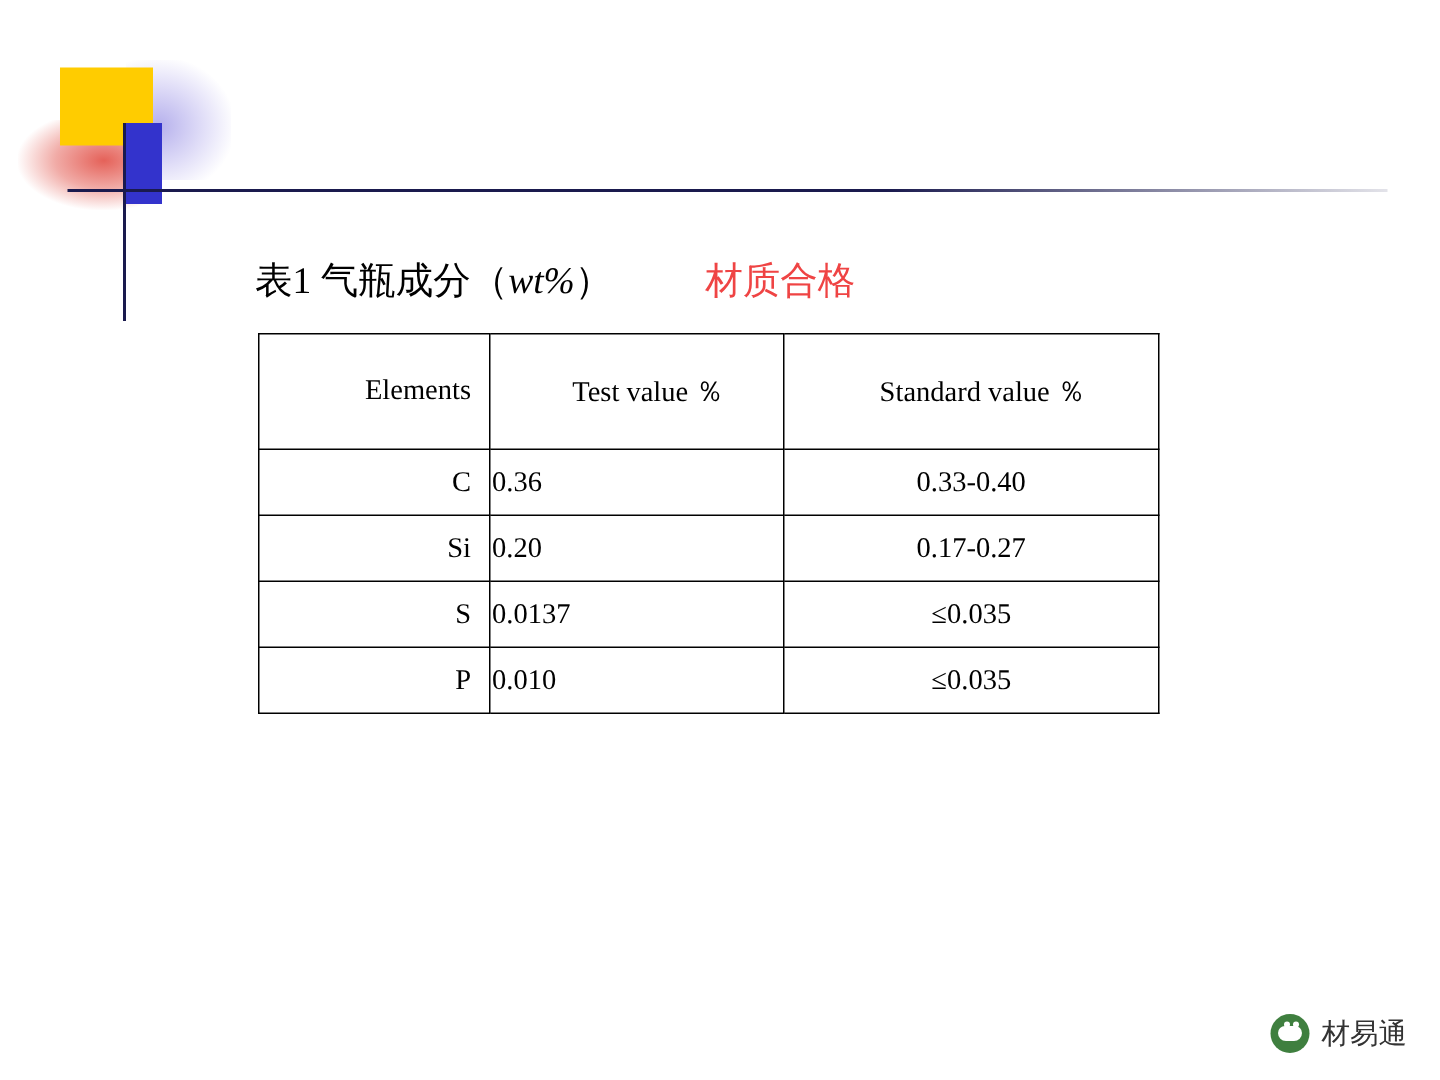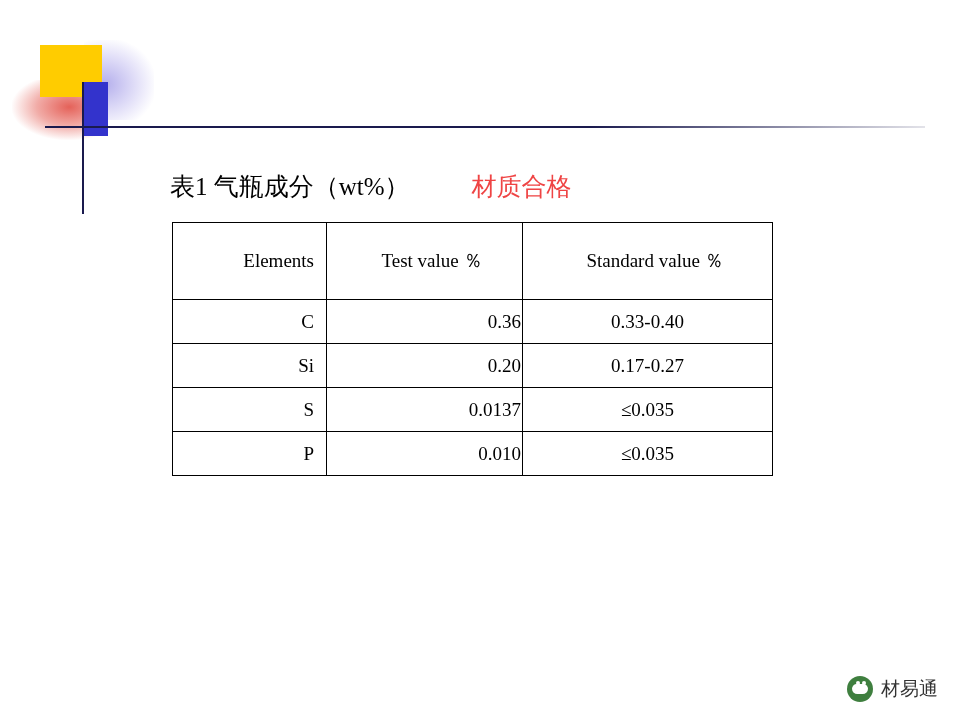--- a/index.html
+++ b/index.html
@@ -81,20 +81,21 @@
     width: 700px;
     display: flex;
     align-items: baseline;
   }
   .title-main {
     font-size: 25px;
     color: #000000;
     white-space: nowrap;
   }
   .title-main .it {
+    font-style: italic;
   }
   .title-note {
     font-size: 25px;
     color: #ef4444;
     margin-left: 62px;
     white-space: nowrap;
   }
 
   
   .table-wrap {
@@ -136,21 +137,21 @@
   table.comp tbody td {
     height: 41px;
     font-size: 19px;
     vertical-align: middle;
   }
   td.col-el {
     text-align: right;
     padding-right: 12px;
   }
   td.col-test {
-    text-align: right;
+    text-align: left;
   }
   td.col-std {
     text-align: center;
   }
   tr.last td.col-el {
     font-size: 21px;
     letter-spacing: 1px;
   }
 
   

